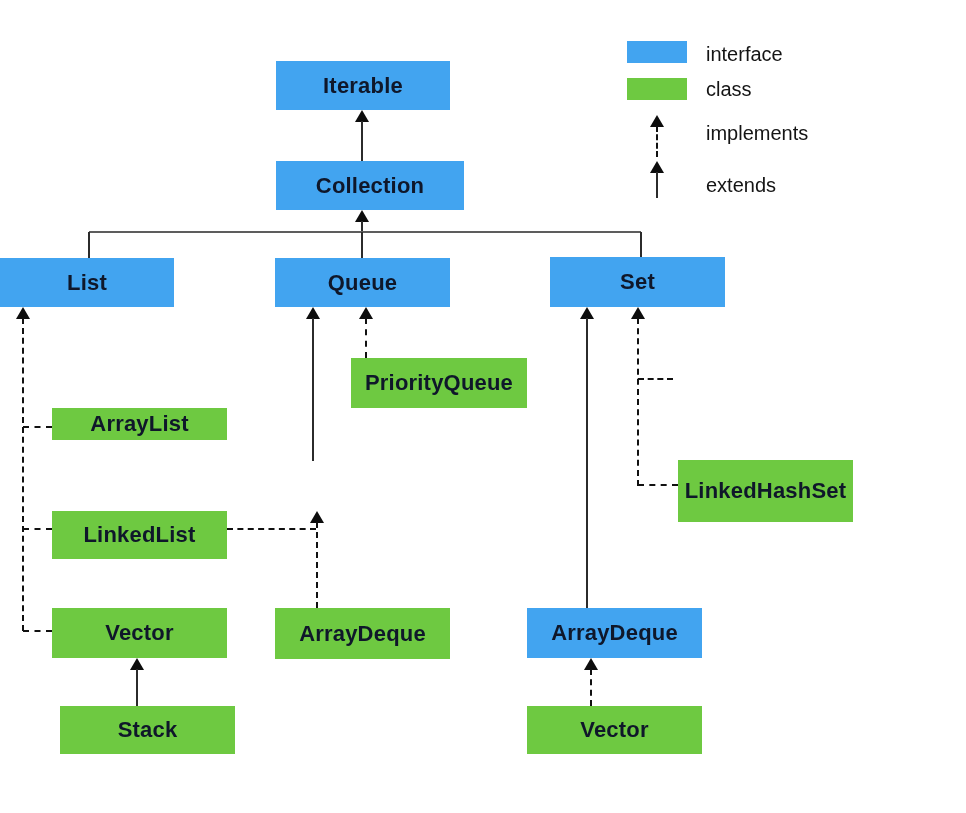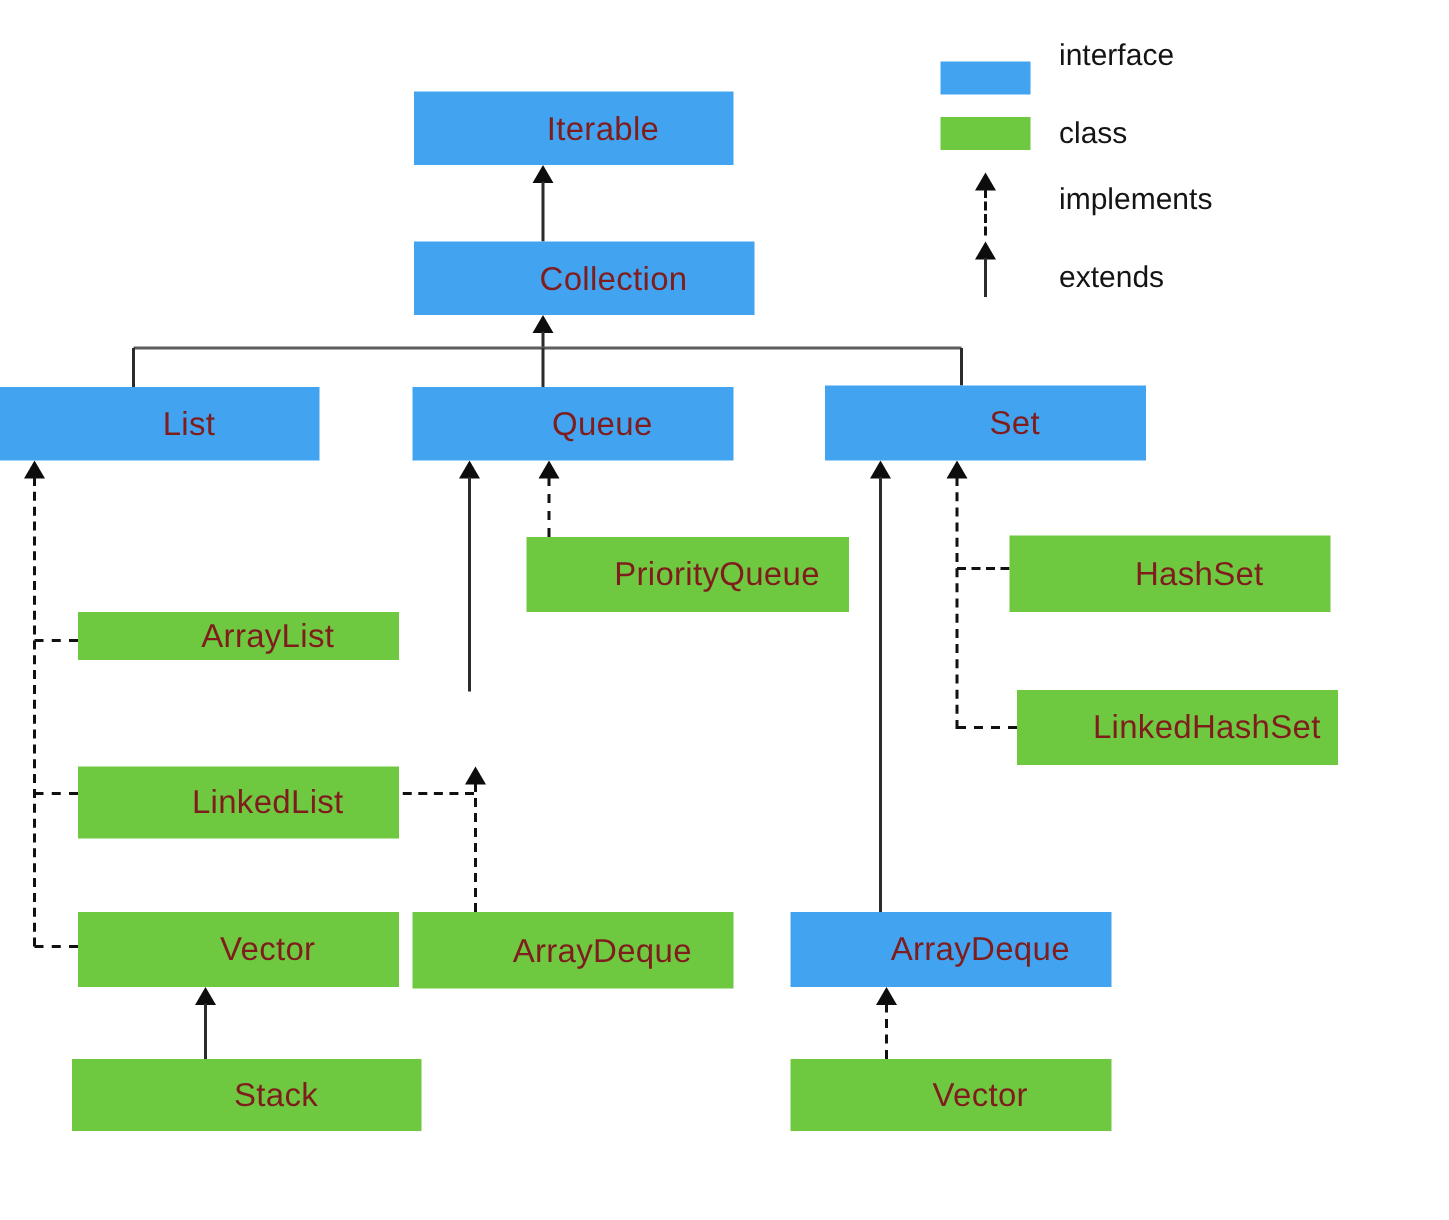--- a/index.html
+++ b/index.html
@@ -10,44 +10,43 @@
     background: #ffffff;
     font-family: "Liberation Sans", sans-serif;
     overflow: hidden;
   }
   
   .node {
     position: absolute;
     display: flex;
     align-items: center;
     justify-content: center;
-    color: #7f1d1d;
+    color: #0f172a;
     font-size: 22px;
-    font-weight: 400;
+    font-weight: 700;
     letter-spacing: 0.2px;
-    padding-left: 39px;
   }
   .node.interface { background: var(--interface, #42A4F0); }
   .node.class     { background: var(--class, #6EC941); }
 
   #n-iterable      { left: 276px; top: 61px;  width: 174px; height: 49px; }
   #n-collection    { left: 276px; top: 161px; width: 188px; height: 49px; }
   #n-list          { left: 0px;   top: 258px; width: 174px; height: 49px; }
   #n-queue         { left: 275px; top: 258px; width: 175px; height: 49px; }
   #n-set           { left: 550px; top: 257px; width: 175px; height: 50px; }
   #n-priorityqueue { left: 351px; top: 358px; width: 176px; height: 50px; }
   #n-hashset       { left: 673px; top: 357px; width: 175px; height: 51px; }
   #n-arraylist     { left: 52px;  top: 408px; width: 175px; height: 32px; }
   #n-deque         { left: 274px; top: 461px; width: 176px; height: 50px; }
-  #n-linkedhashset { left: 678px; top: 460px; width: 175px; height: 50px; }
+  #n-linkedhashset { left: 678px; top: 460px; width: 175px; height: 62px; }
   #n-linkedlist    { left: 52px;  top: 511px; width: 175px; height: 48px; }
   #n-vector        { left: 52px;  top: 608px; width: 175px; height: 50px; }
   #n-arraydeque    { left: 275px; top: 608px; width: 175px; height: 51px; }
   #n-sortedset     { left: 527px; top: 608px; width: 175px; height: 50px; }
-  #n-stack         { left: 48px;  top: 706px; width: 194px; height: 48px; }
+  #n-stack         { left: 60px;  top: 706px; width: 175px; height: 48px; }
   #n-treeset       { left: 527px; top: 706px; width: 175px; height: 48px; }
 
   
   .vline, .hline { position: absolute; }
   .vline { width: 0; border-left: 2px solid #2b2b2b; }
   .hline { height: 0; border-top: 2px solid #2b2b2b; }
   .vline.dashed { border-left-style: dashed; border-left-color: #111; }
   .hline.dashed { border-top-style: dashed; border-top-color: #111; }
   .hline.tree   { border-top-color: #5d5d5d; }
   .arrowhead {
@@ -114,33 +113,32 @@
 
   <span class="arrowhead" style="left:584px; top:658px;"></span>
   <span class="vline dashed" style="left:590px; top:669px; height:37px;"></span>
 
   <div class="node interface" id="n-iterable">Iterable</div>
   <div class="node interface" id="n-collection">Collection</div>
   <div class="node interface" id="n-list">List</div>
   <div class="node interface" id="n-queue">Queue</div>
   <div class="node interface" id="n-set">Set</div>
   <div class="node class" id="n-priorityqueue">PriorityQueue</div>
-  <div class="node class" id="n-hashset">HashSet</div>
   <div class="node class" id="n-arraylist">ArrayList</div>
   <div class="node class" id="n-linkedhashset">LinkedHashSet</div>
   <div class="node class" id="n-linkedlist">LinkedList</div>
   <div class="node class" id="n-vector">Vector</div>
   <div class="node class" id="n-arraydeque">ArrayDeque</div>
   <div class="node interface" id="n-sortedset">ArrayDeque</div>
   <div class="node class" id="n-stack">Stack</div>
   <div class="node class" id="n-treeset">Vector</div>
 
   <div>
     <span class="legend-swatch interface" style="left:627px; top:41px;"></span>
-    <span class="legend-label" style="top:26px;">interface</span>
+    <span class="legend-label" style="top:43px;">interface</span>
 
     <span class="legend-swatch class" style="left:627px; top:78px;"></span>
     <span class="legend-label" style="top:78px;">class</span>
 
     <span class="arrowhead" style="left:650px; top:115px;"></span>
     <span class="vline dashed" style="left:656px; top:126px; height:31px;"></span>
     <span class="legend-label" style="top:122px;">implements</span>
 
     <span class="arrowhead" style="left:650px; top:161px;"></span>
     <span class="vline" style="left:656px; top:172px; height:26px;"></span>

